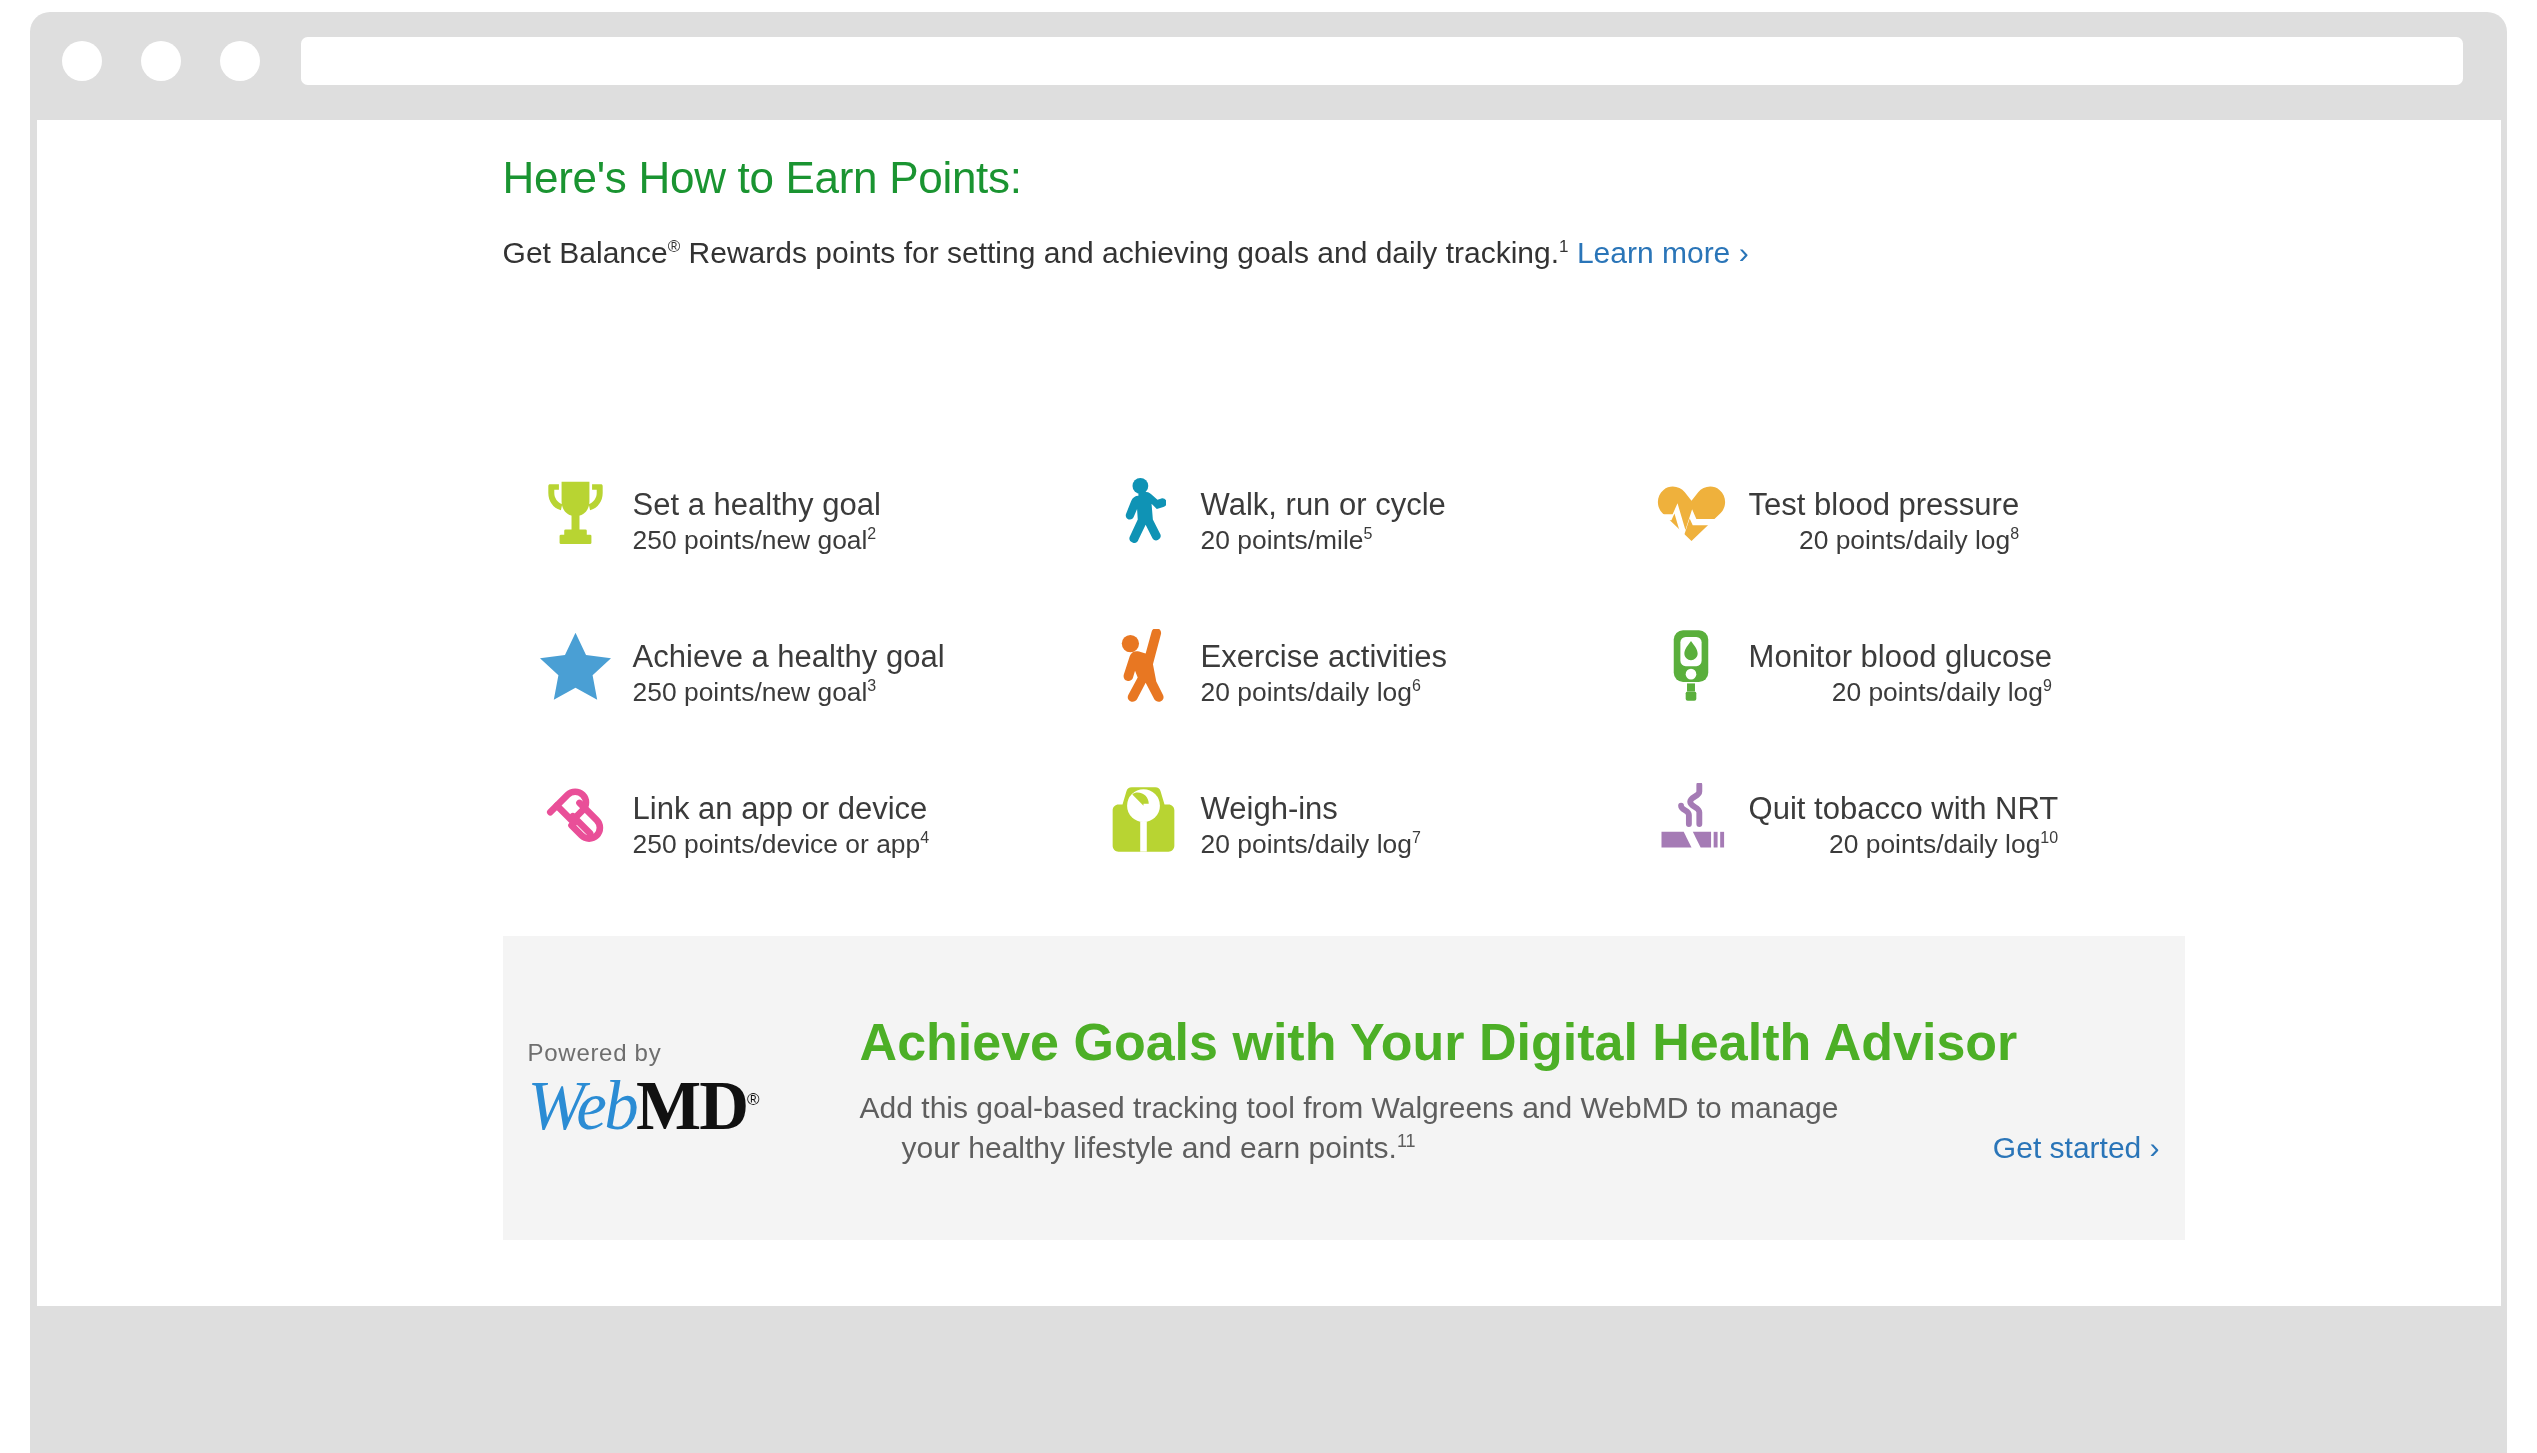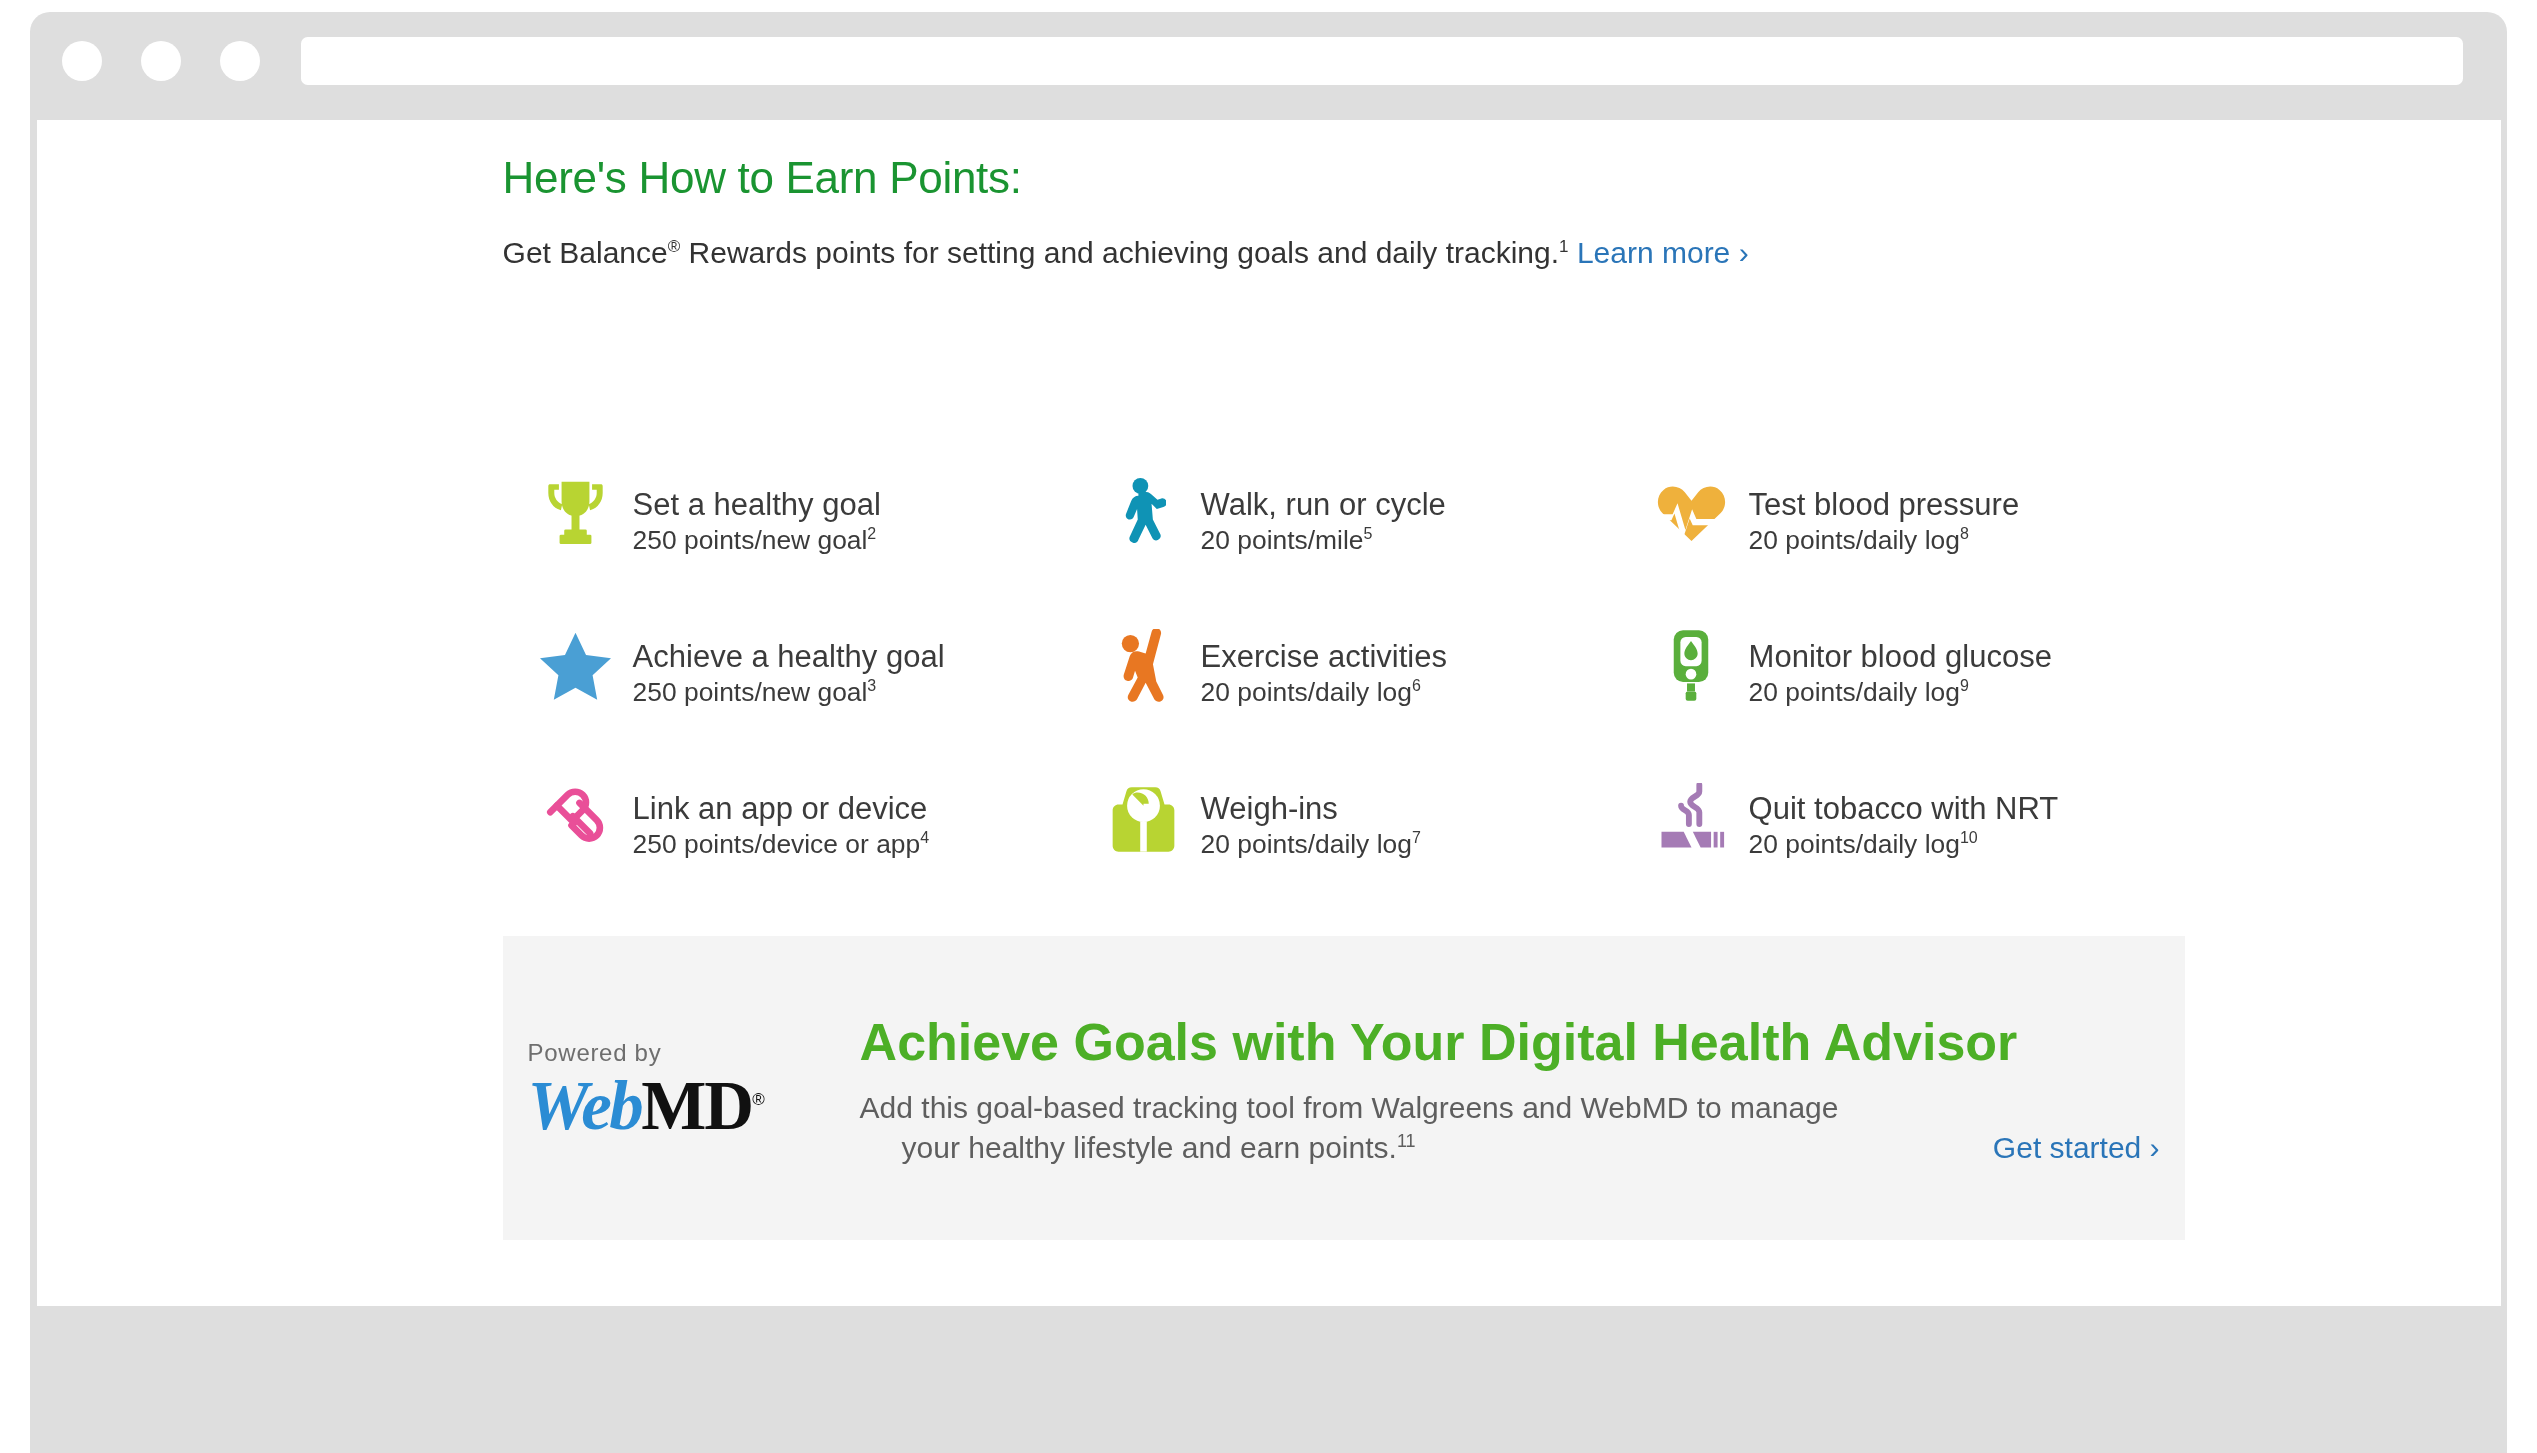--- a/index.html
+++ b/index.html
@@ -107,21 +107,21 @@
   }
 
   .grid-row { display: flex; height: 152px; }
 
   .earn-item {
     display: flex;
     align-items: flex-start;
     width: 568px;
   }
   .earn-item.col-2 { width: 548px; }
-  .earn-item.col-3 { width: 482px; }
+  .earn-item.col-3 { width: 482px; text-align: right; }
 
   .earn-icon {
     width: 73px;
     min-width: 73px;
     height: 86px;
     display: flex;
     align-items: center;
     justify-content: center;
     margin-right: 21px;
   }
@@ -168,21 +168,21 @@
     margin-bottom: 2.6px;
   }
   #webmd-wordmark {
     font-size: 69px;
     line-height: 1.05;
     white-space: nowrap;
   }
   #webmd-word-web {
     font-family: "Liberation Serif", serif;
     font-style: italic;
-    font-weight: bold;
+    font-weight: normal;
     color: #2b8cd4;
     letter-spacing: -2.6px;
   }
   #webmd-word-md {
     font-family: "Liberation Serif", serif;
     font-weight: bold;
     color: #111111;
     letter-spacing: -2px;
   }
   #webmd-reg { font-size: 17px; vertical-align: super; color: #111; }

